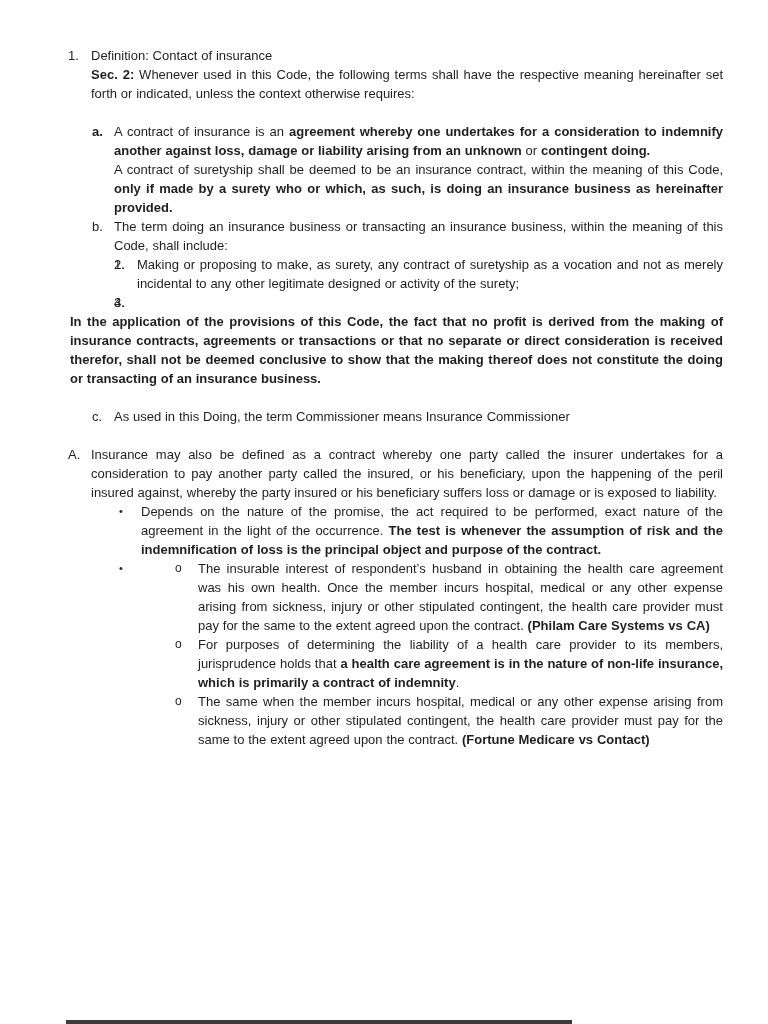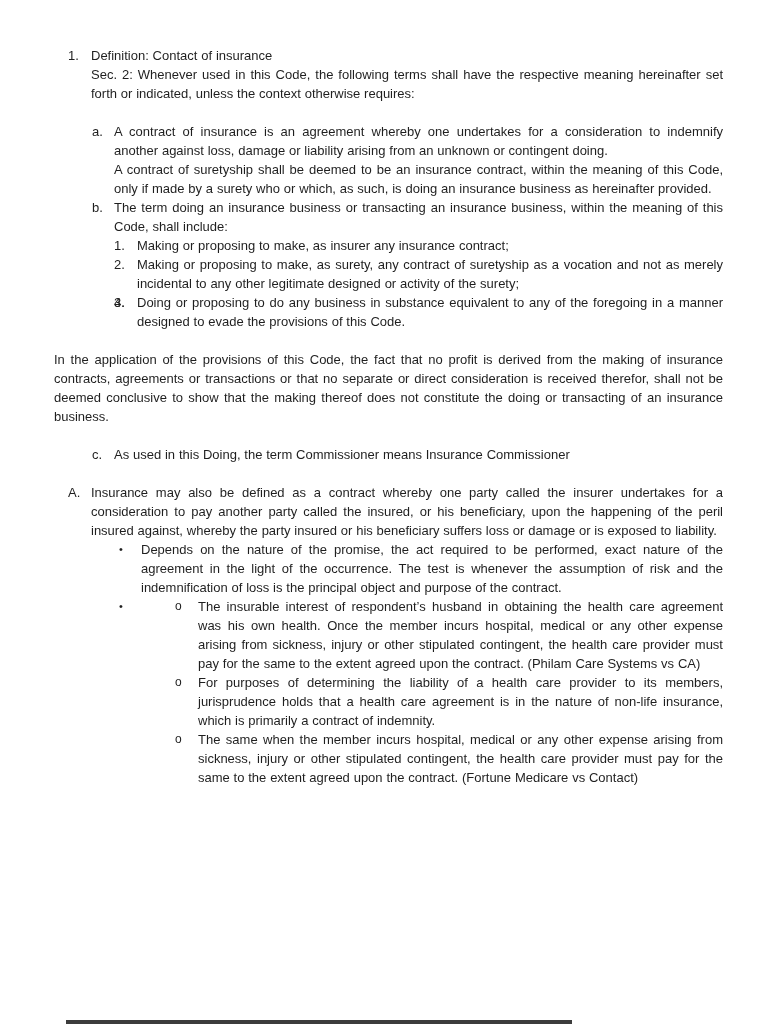--- a/index.html
+++ b/index.html
@@ -30,30 +30,30 @@
     text-align: justify;
     margin-right: 45px;
     word-spacing: 0.2px;
   }
   .para .marker {
     position: absolute;
     top: 0;
     text-indent: 0;
   }
   .spacer { height: 19px; }
-  .b { font-weight: normal; }
+  .b { font-weight: bold; }
 
   
   .s-l1    { margin-left: 91px; }
   .s-l1    .marker { left: -23px; }
   .s-alpha { margin-left: 114px; }
   .s-alpha .marker { left: -22px; }
   .s-num   { margin-left: 137px; }
   .s-num   .marker { left: -23px; }
-  .s-appl  { margin-left: 54px; }
+  .s-appl  { margin-left: 70px; font-weight: bold; }
   .s-A     { margin-left: 91px; }
   .s-A     .marker { left: -23px; }
   .s-101   { margin-left: 83px; text-indent: 53px; }
   .s-101   .marker { left: -21px; }
   .s-bullet{ margin-left: 141px; }
   .s-bullet .marker { left: -22px; font-size: 11px; }
   .s-circle{ margin-left: 198px; }
   .s-circle .marker { left: -23px; font-size: 12px; }
 
   .bottom-bar {
@@ -68,24 +68,24 @@
 <body>
 
 <div class="page" style="color: rgb(31, 31, 31); background: rgb(255, 255, 255);">
   <div id="doc-content">
       <div class="para s-l1"><span class="marker">1.</span><span>Definition: Contact of insurance</span></div>
       <div class="para s-l1"><span class="b">Sec. 2:</span><span> Whenever used in this Code, the following terms shall have the respective meaning hereinafter set forth or indicated, unless the context otherwise requires:</span></div>
       <div class="spacer"></div>
       <div class="para s-alpha"><span class="marker b">a.</span><span>A contract of insurance is an </span><span class="b">agreement whereby one undertakes for a consideration to indemnify another against loss, damage or liability arising from an unknown</span><span> or </span><span class="b">contingent doing.</span></div>
       <div class="para s-alpha"><span>A contract of suretyship shall be deemed to be an insurance contract, within the meaning of this Code, </span><span class="b">only if made by a surety who or which, as such, is doing an insurance business as hereinafter provided.</span></div>
       <div class="para s-alpha"><span class="marker">b.</span><span>The term doing an insurance business or transacting an insurance business, within the meaning of this Code, shall include:</span></div>
-      <div class="para s-num"><span class="marker">1.</span><span>Making or proposing to make, as insurer any insurance contract;</span></div>
+      <div class="para s-num"><span class="marker">1.</span></div>
       <div class="para s-num"><span class="marker">2.</span><span>Making or proposing to make, as surety, any contract of suretyship as a vocation and not as merely incidental to any other legitimate designed or activity of the surety;</span></div>
       <div class="para s-num"><span class="marker">3.</span></div>
-      <div class="para s-num"><span class="marker">4.</span><span>Doing or proposing to do any business in substance equivalent to any of the foregoing in a manner designed to evade the provisions of this Code.</span></div>
+      <div class="para s-num"><span class="marker">4.</span></div>
       <div class="spacer"></div>
       <div class="para s-appl"><span>In the application of the provisions of this Code, the fact that no profit is derived from the making of insurance contracts, agreements or transactions or that no separate or direct consideration is received therefor, shall not be deemed conclusive to show that the making thereof does not constitute the doing or transacting of an insurance business.</span></div>
       <div class="spacer"></div>
       <div class="para s-alpha"><span class="marker">c.</span><span>As used in this Doing, the term Commissioner means Insurance Commissioner</span></div>
       <div class="spacer"></div>
       <div class="para s-A"><span class="marker">A.</span><span>Insurance may also be defined as a contract whereby one party called the insurer undertakes for a consideration to pay another party called the insured, or his beneficiary, upon the happening of the peril insured against, whereby the party insured or his beneficiary suffers loss or damage or is exposed to liability.</span></div>
       <div class="para s-bullet"><span class="marker">•</span><span>Depends on the nature of the promise, the act required to be performed, exact nature of the agreement in the light of the occurrence. </span><span class="b">The test is whenever the assumption of risk and the indemnification of loss is the principal object and purpose of the contract.</span></div>
       <div class="para s-bullet"><span class="marker">•</span></div>
       <div class="para s-circle"><span class="marker">o</span><span>The insurable interest of respondent’s husband in obtaining the health care agreement was his own health. Once the member incurs hospital, medical or any other expense arising from sickness, injury or other stipulated contingent, the health care provider must pay for the same to the extent agreed upon the contract. </span><span class="b">(Philam Care Systems vs CA)</span></div>
       <div class="para s-circle"><span class="marker">o</span><span>For purposes of determining the liability of a health care provider to its members, jurisprudence holds that </span><span class="b">a health care agreement is in the nature of non-life insurance, which is primarily a contract of indemnity</span><span>.</span></div>

